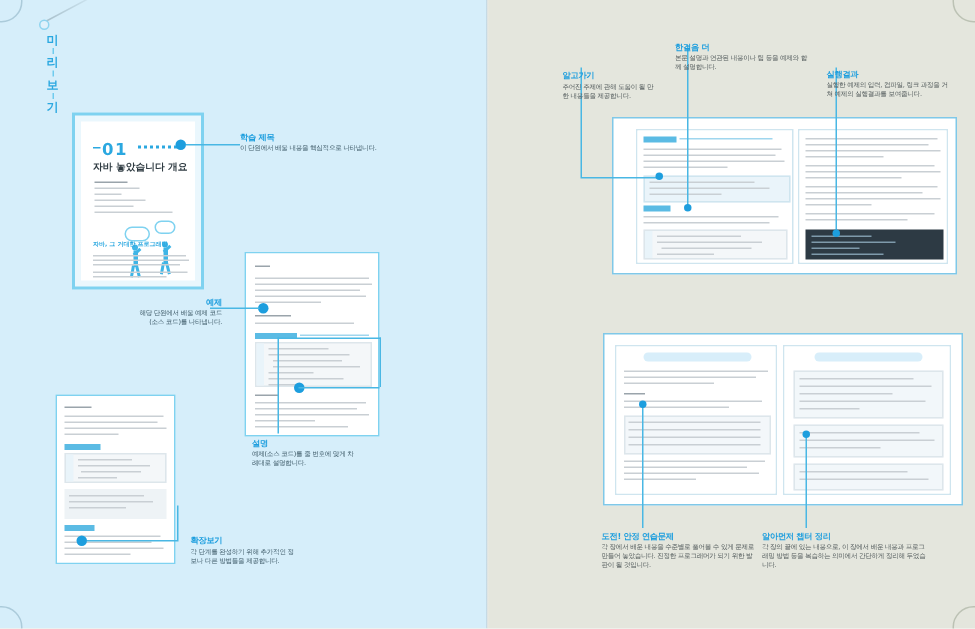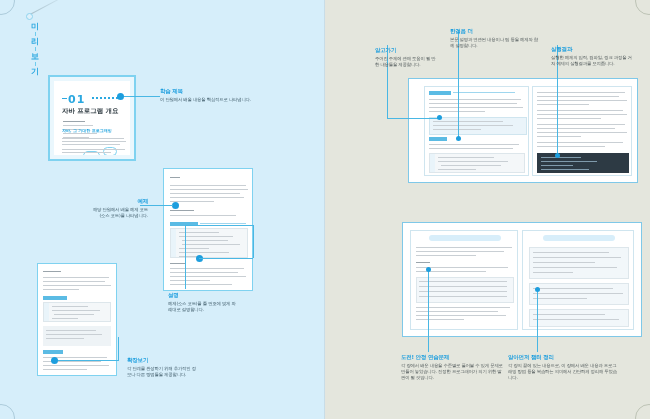--- a/index.html
+++ b/index.html
@@ -119,26 +119,26 @@
     <div class="vtitle">
       <span class="ch">미</span>
       <span class="bar"></span>
       <span class="ch">리</span>
       <span class="bar"></span>
       <span class="ch">보</span>
       <span class="bar"></span>
       <span class="ch">기</span>
     </div>
 
-    <div class="thumb framed" style="left:48px;top:75px;width:88px;height:86px;">
+    <div class="thumb framed" style="left:48px;top:75px;width:88px;height:118px;">
       <div class="inner">
         <div class="p1-dash"></div>
         <div class="p1-num">01</div>
         <div class="p1-dots"></div>
-        <div class="p1-title">자바 프로그램 개요</div>
+        <div class="p1-title">자바 놓았습니다 개요</div>
 
         <div class="ln b" style="left:9px;top:40px;width:22px;"></div>
         <div class="ln" style="left:9px;top:44px;width:30px;"></div>
         <div class="ln" style="left:9px;top:48px;width:18px;"></div>
         <div class="ln" style="left:9px;top:52px;width:34px;"></div>
         <div class="ln" style="left:9px;top:56px;width:26px;"></div>
         <div class="ln" style="left:9px;top:60px;width:52px;"></div>
 
         <div class="bubble" style="left:29px;top:70px;width:17px;height:10px;"></div>
         <div class="bubble" style="left:49px;top:66px;width:14px;height:9px;"></div>

